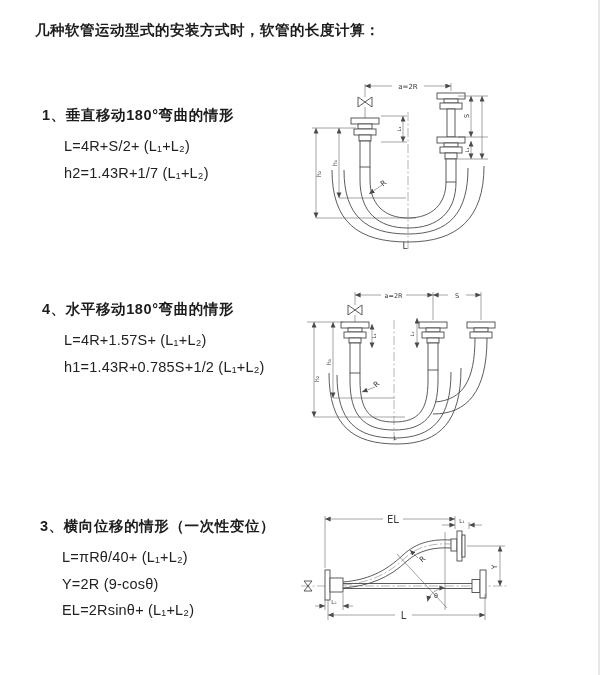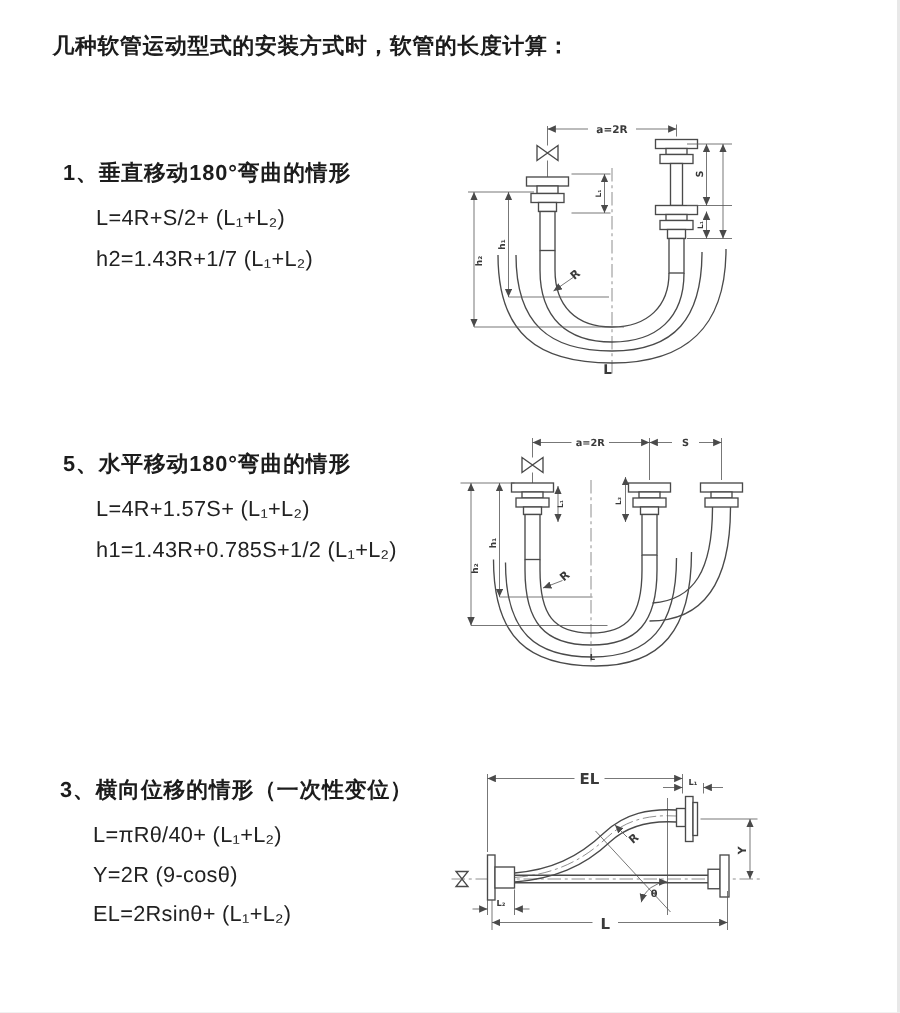--- a/index.html
+++ b/index.html
@@ -3,21 +3,21 @@
 <meta charset="utf-8">
 <style>
   html,body{margin:0;padding:0;background:#e8e8e8;}
   .page{position:relative;width:598px;height:675px;background:#ffffff;overflow:hidden;
         font-family:"Liberation Sans","DejaVu Sans",sans-serif;color:#1c1c1c;}
   .title{position:absolute;left:35px;top:21px;font-size:14.5px;font-weight:700;letter-spacing:.5px;}
   .sec{position:absolute;}
   .sec-heading{font-size:14.5px;font-weight:700;letter-spacing:.6px;}
   .sec-formulas{margin-top:8px;}
   .formula{font-size:14.5px;font-weight:400;margin-left:22px;line-height:26.5px;letter-spacing:.2px;color:#222;}
-  .diagram{position:absolute;font-weight:bold;}
+  .diagram{position:absolute;}
   svg{display:block;}
   svg text{font-family:"DejaVu Sans",sans-serif;fill:#3a3a3a;}
   .hose{stroke:#4a4a4a;stroke-width:.9;fill:none;}
   .flange{stroke:#4a4a4a;stroke-width:.9;fill:#fff;}
   .dim{stroke:#5a5a5a;stroke-width:.55;fill:none;}
   .cl{stroke:#6a6a6a;stroke-width:.5;fill:none;stroke-dasharray:9 2.5 2 2.5;}
 </style>
 </head>
 <body>
 
@@ -38,21 +38,21 @@
 
   <div class="sec" style="left:42px;top:106px">
     <div class="sec-heading">1、垂直移动180°弯曲的情形</div>
     <div class="sec-formulas">
       <div class="formula">L=4R+S/2+ (L₁+L₂)</div>
       <div class="formula">h2=1.43R+1/7 (L₁+L₂)</div>
     </div>
   </div>
 
   <div class="sec" style="left:42px;top:300px">
-    <div class="sec-heading">5、水平移动180°弯曲的情形</div>
+    <div class="sec-heading">4、水平移动180°弯曲的情形</div>
     <div class="sec-formulas">
       <div class="formula">L=4R+1.57S+ (L₁+L₂)</div>
       <div class="formula">h1=1.43R+0.785S+1/2 (L₁+L₂)</div>
     </div>
   </div>
 
   <div class="sec" style="left:40px;top:517px">
     <div class="sec-heading">3、横向位移的情形（一次性变位）</div>
     <div class="sec-formulas">
       <div class="formula">L=πRθ/40+ (L₁+L₂)</div>

